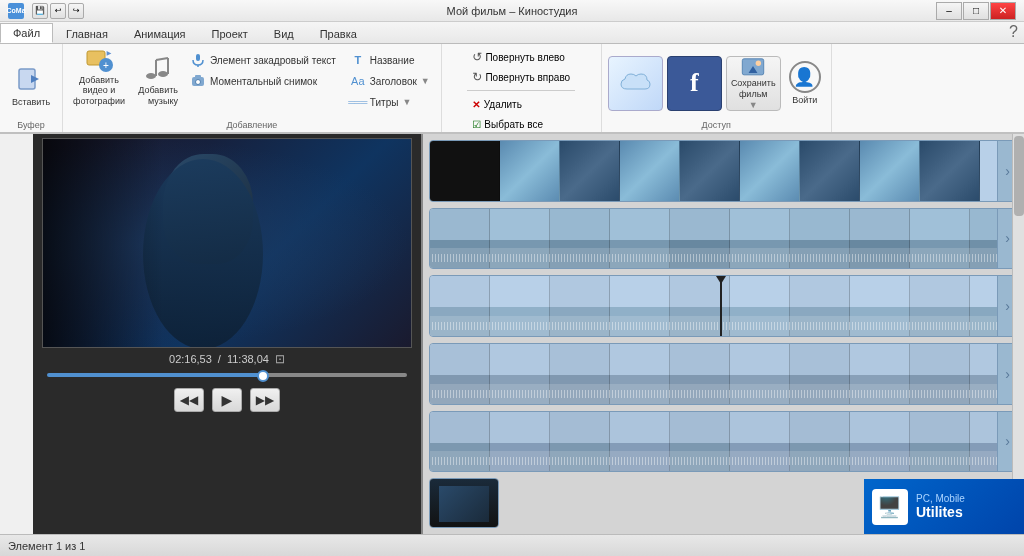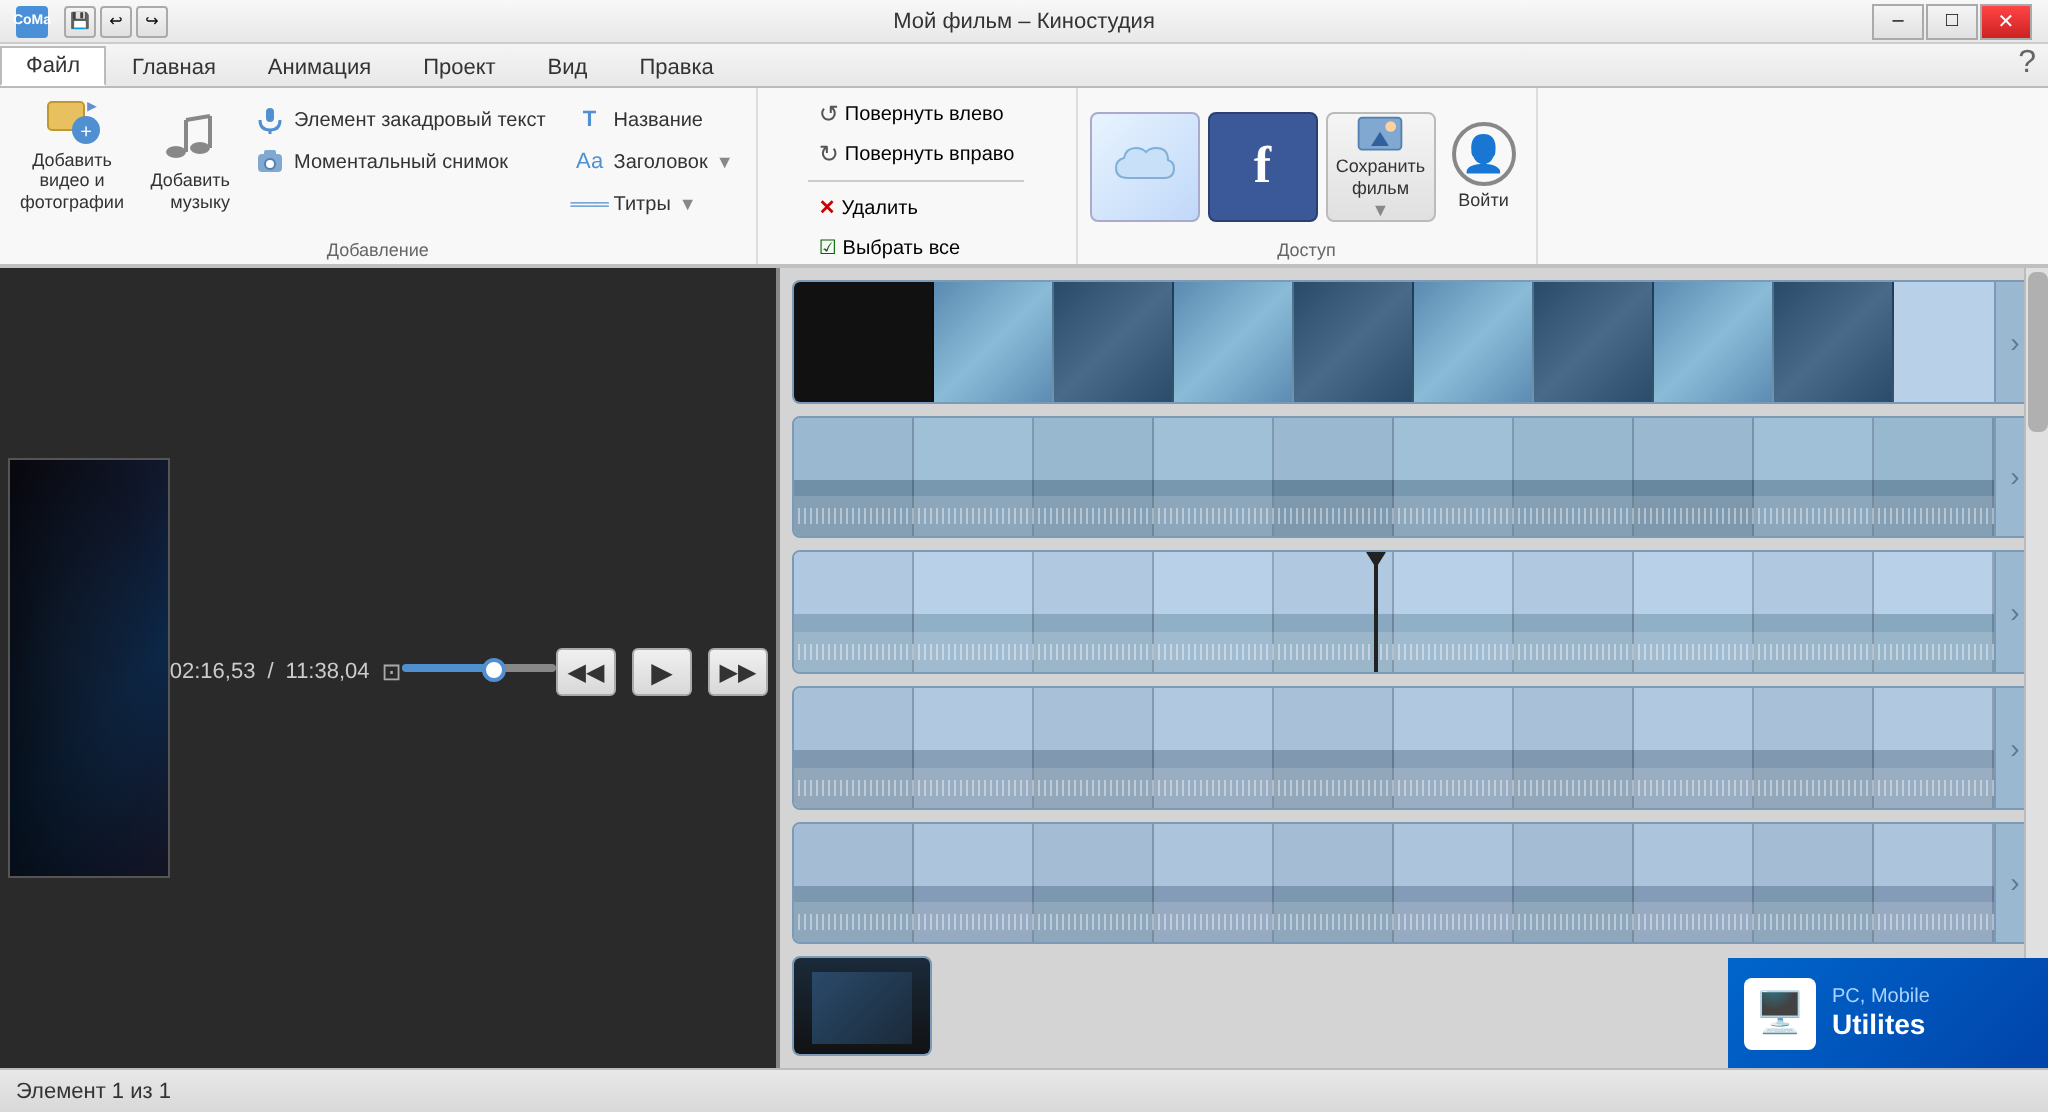--- a/index.html
+++ b/index.html
@@ -258,23 +258,25 @@
       font-size: 11px;
       color: #333;
     }
 
     
     .preview-panel {
       width: 390px;
       min-width: 390px;
       background: #2a2a2a;
       display: flex;
+      flex-direction: column;
       align-items: center;
       padding: 4px;
       border-right: 2px solid #888;
+      margin-left: 33px;
     }
     .video-preview {
       width: 370px;
       height: 210px;
       background: linear-gradient(135deg, #1a1a2e 0%, #16213e 30%, #0f3460 60%, #1a1a2e 100%);
       position: relative;
       overflow: hidden;
       border: 1px solid #555;
     }
     .video-figure {
@@ -519,20 +521,34 @@
   <div class="ribbon-tab">Анимация</div>
   <div class="ribbon-tab">Проект</div>
   <div class="ribbon-tab">Вид</div>
   <div class="ribbon-tab">Правка</div>
   <div style="flex:1; border-bottom: 1px solid #bbb; position:relative; top:1px;"></div>
   <div style="padding: 2px 6px; cursor:pointer; font-size:16px; color:#666;">?</div>
 </div>
 
 <div class="ribbon">
 
+  <div class="ribbon-group">
+    <div class="ribbon-group-content">
+      <div class="ribbon-btn-large">
+        <div class="icon-area">
+          <svg width="28" height="28" viewBox="0 0 28 28">
+            <rect x="2" y="4" width="16" height="20" rx="2" fill="#c8d8f0" stroke="#7a9ac8" stroke-width="1.5"></rect>
+            <polygon points="14,10 22,14 14,18" fill="#5080c0"></polygon>
+          </svg>
+        </div>
+        <span>Вставить</span>
+      </div>
+    </div>
+    <div class="ribbon-group-label">Буфер</div>
+  </div>
 
   <div class="ribbon-group" style="min-width:180px;">
     <div class="ribbon-group-content" style="align-items:flex-start;">
 
       <div style="display:flex; gap:2px;">
         <div class="ribbon-btn-large" style="width:60px; font-size:9px; text-align:center;">
           <div class="icon-area">
             <svg width="28" height="28" viewBox="0 0 28 28">
               <rect x="2" y="6" width="18" height="14" rx="2" fill="#e8c060" stroke="#c09830" stroke-width="1"></rect>
               <polygon points="14,4 18,6 14,8" fill="#6090d0" transform="scale(1.2) translate(4,1)"></polygon>

